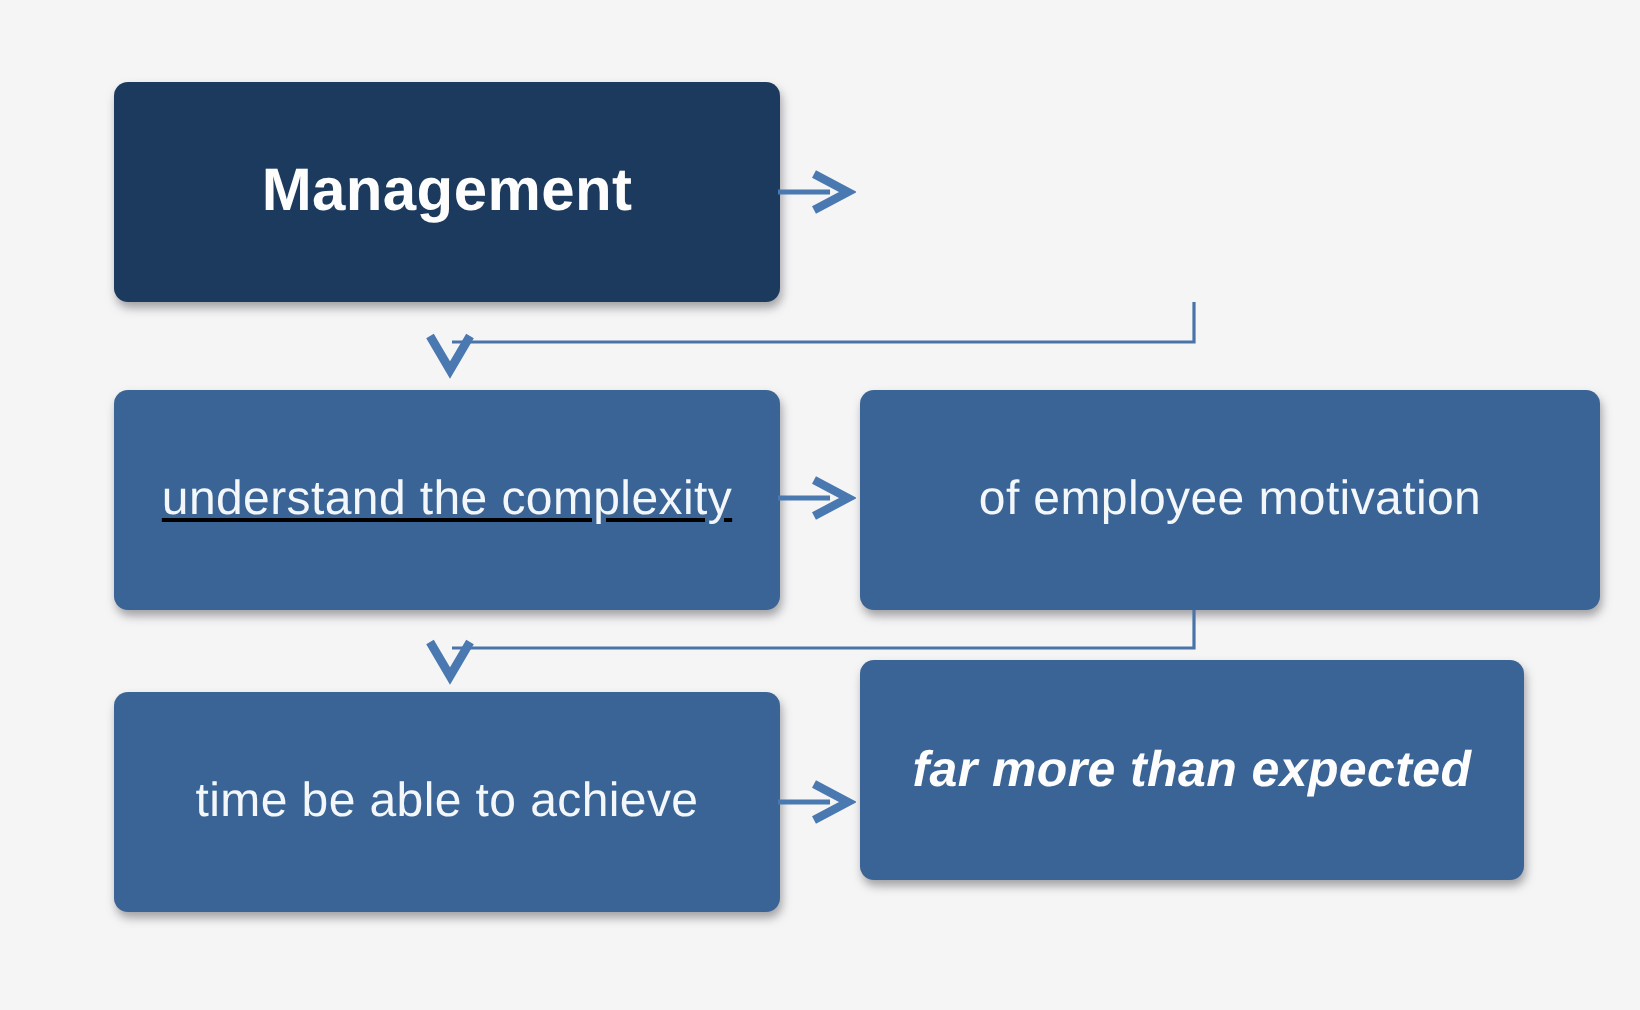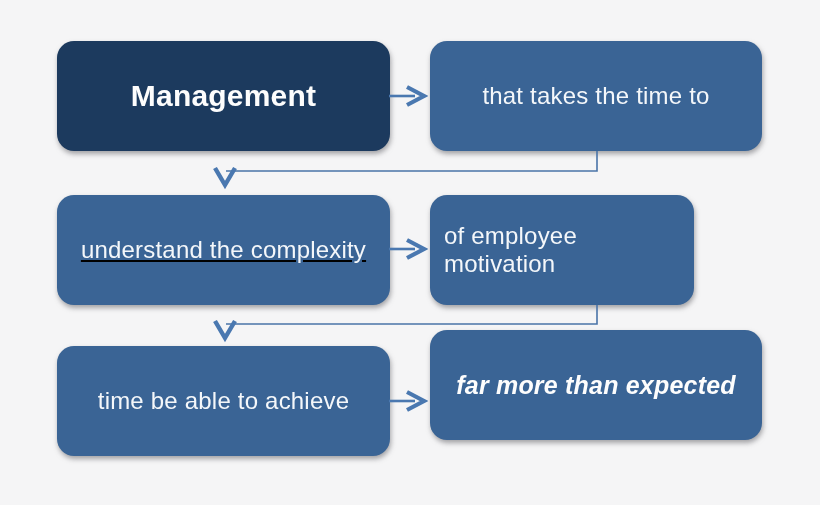--- a/index.html
+++ b/index.html
@@ -12,25 +12,25 @@
     position: relative;
     width: 820px;
     height: 505px;
     background: #f5f5f6;
     overflow: hidden;
   }
   .box {
     position: absolute;
     width: 333px;
     height: 110px;
-    border-radius: 17px;
+    border-radius: 7px;
     display: flex;
     align-items: center;
     justify-content: center;
-    text-align: left;
+    text-align: right;
     box-shadow: 1px 3px 5px rgba(95, 95, 100, 0.55);
     box-sizing: border-box;
     padding: 0 14px;
   }
   .box.blue  { background: #3a6495; }
   .box.dark  { background: #1c3a5e; }
   .box-label {
     color: #f4f7fa;
     font-size: 24px;
     line-height: 1.15;
@@ -44,21 +44,21 @@
   .box-label.emphasis {
     color: #fdfdfd;
     font-size: 25px;
     font-weight: bold;
     font-style: italic;
   }
   
   .b1 { left: 57px;  top: 41px; }
   .b2 { left: 430px; top: 41px;  width: 332px; }
   .b3 { left: 57px;  top: 195px; text-decoration: underline; }
-  .b4 { left: 430px; top: 195px; width: 264px; }
+  .b4 { left: 430px; top: 195px; width: 370px; }
   .b5 { left: 57px;  top: 346px; }
   .b6 { left: 430px; top: 330px; width: 332px; }
 
   .h-arrow {
     position: absolute;
     width: 40px;
     height: 28px;
   }
   .a1 { left: 388px; top: 82px; }
   .a2 { left: 388px; top: 235px; }
@@ -77,23 +77,20 @@
 
 <div class="stage">
 
   <div class="box dark b1">
     <span class="box-label title">Management</span>
   </div>
   <svg class="h-arrow a1" viewBox="0 0 40 28">
     <line x1="1" y1="14" x2="27" y2="14" stroke="#4a78b0" stroke-width="2.6"></line>
     <polyline points="19,5 36,14 19,23" fill="none" stroke="#4a78b0" stroke-width="4.2" stroke-linejoin="miter"></polyline>
   </svg>
-  <div class="box blue b2">
-    <span class="box-label">that takes the time to</span>
-  </div>
 
   <div class="box blue b3">
     <span class="box-label">understand the complexity</span>
   </div>
   <svg class="h-arrow a2" viewBox="0 0 40 28">
     <line x1="1" y1="14" x2="27" y2="14" stroke="#4a78b0" stroke-width="2.6"></line>
     <polyline points="19,5 36,14 19,23" fill="none" stroke="#4a78b0" stroke-width="4.2" stroke-linejoin="miter"></polyline>
   </svg>
   <div class="box blue b4">
     <span class="box-label">of employee motivation</span>

